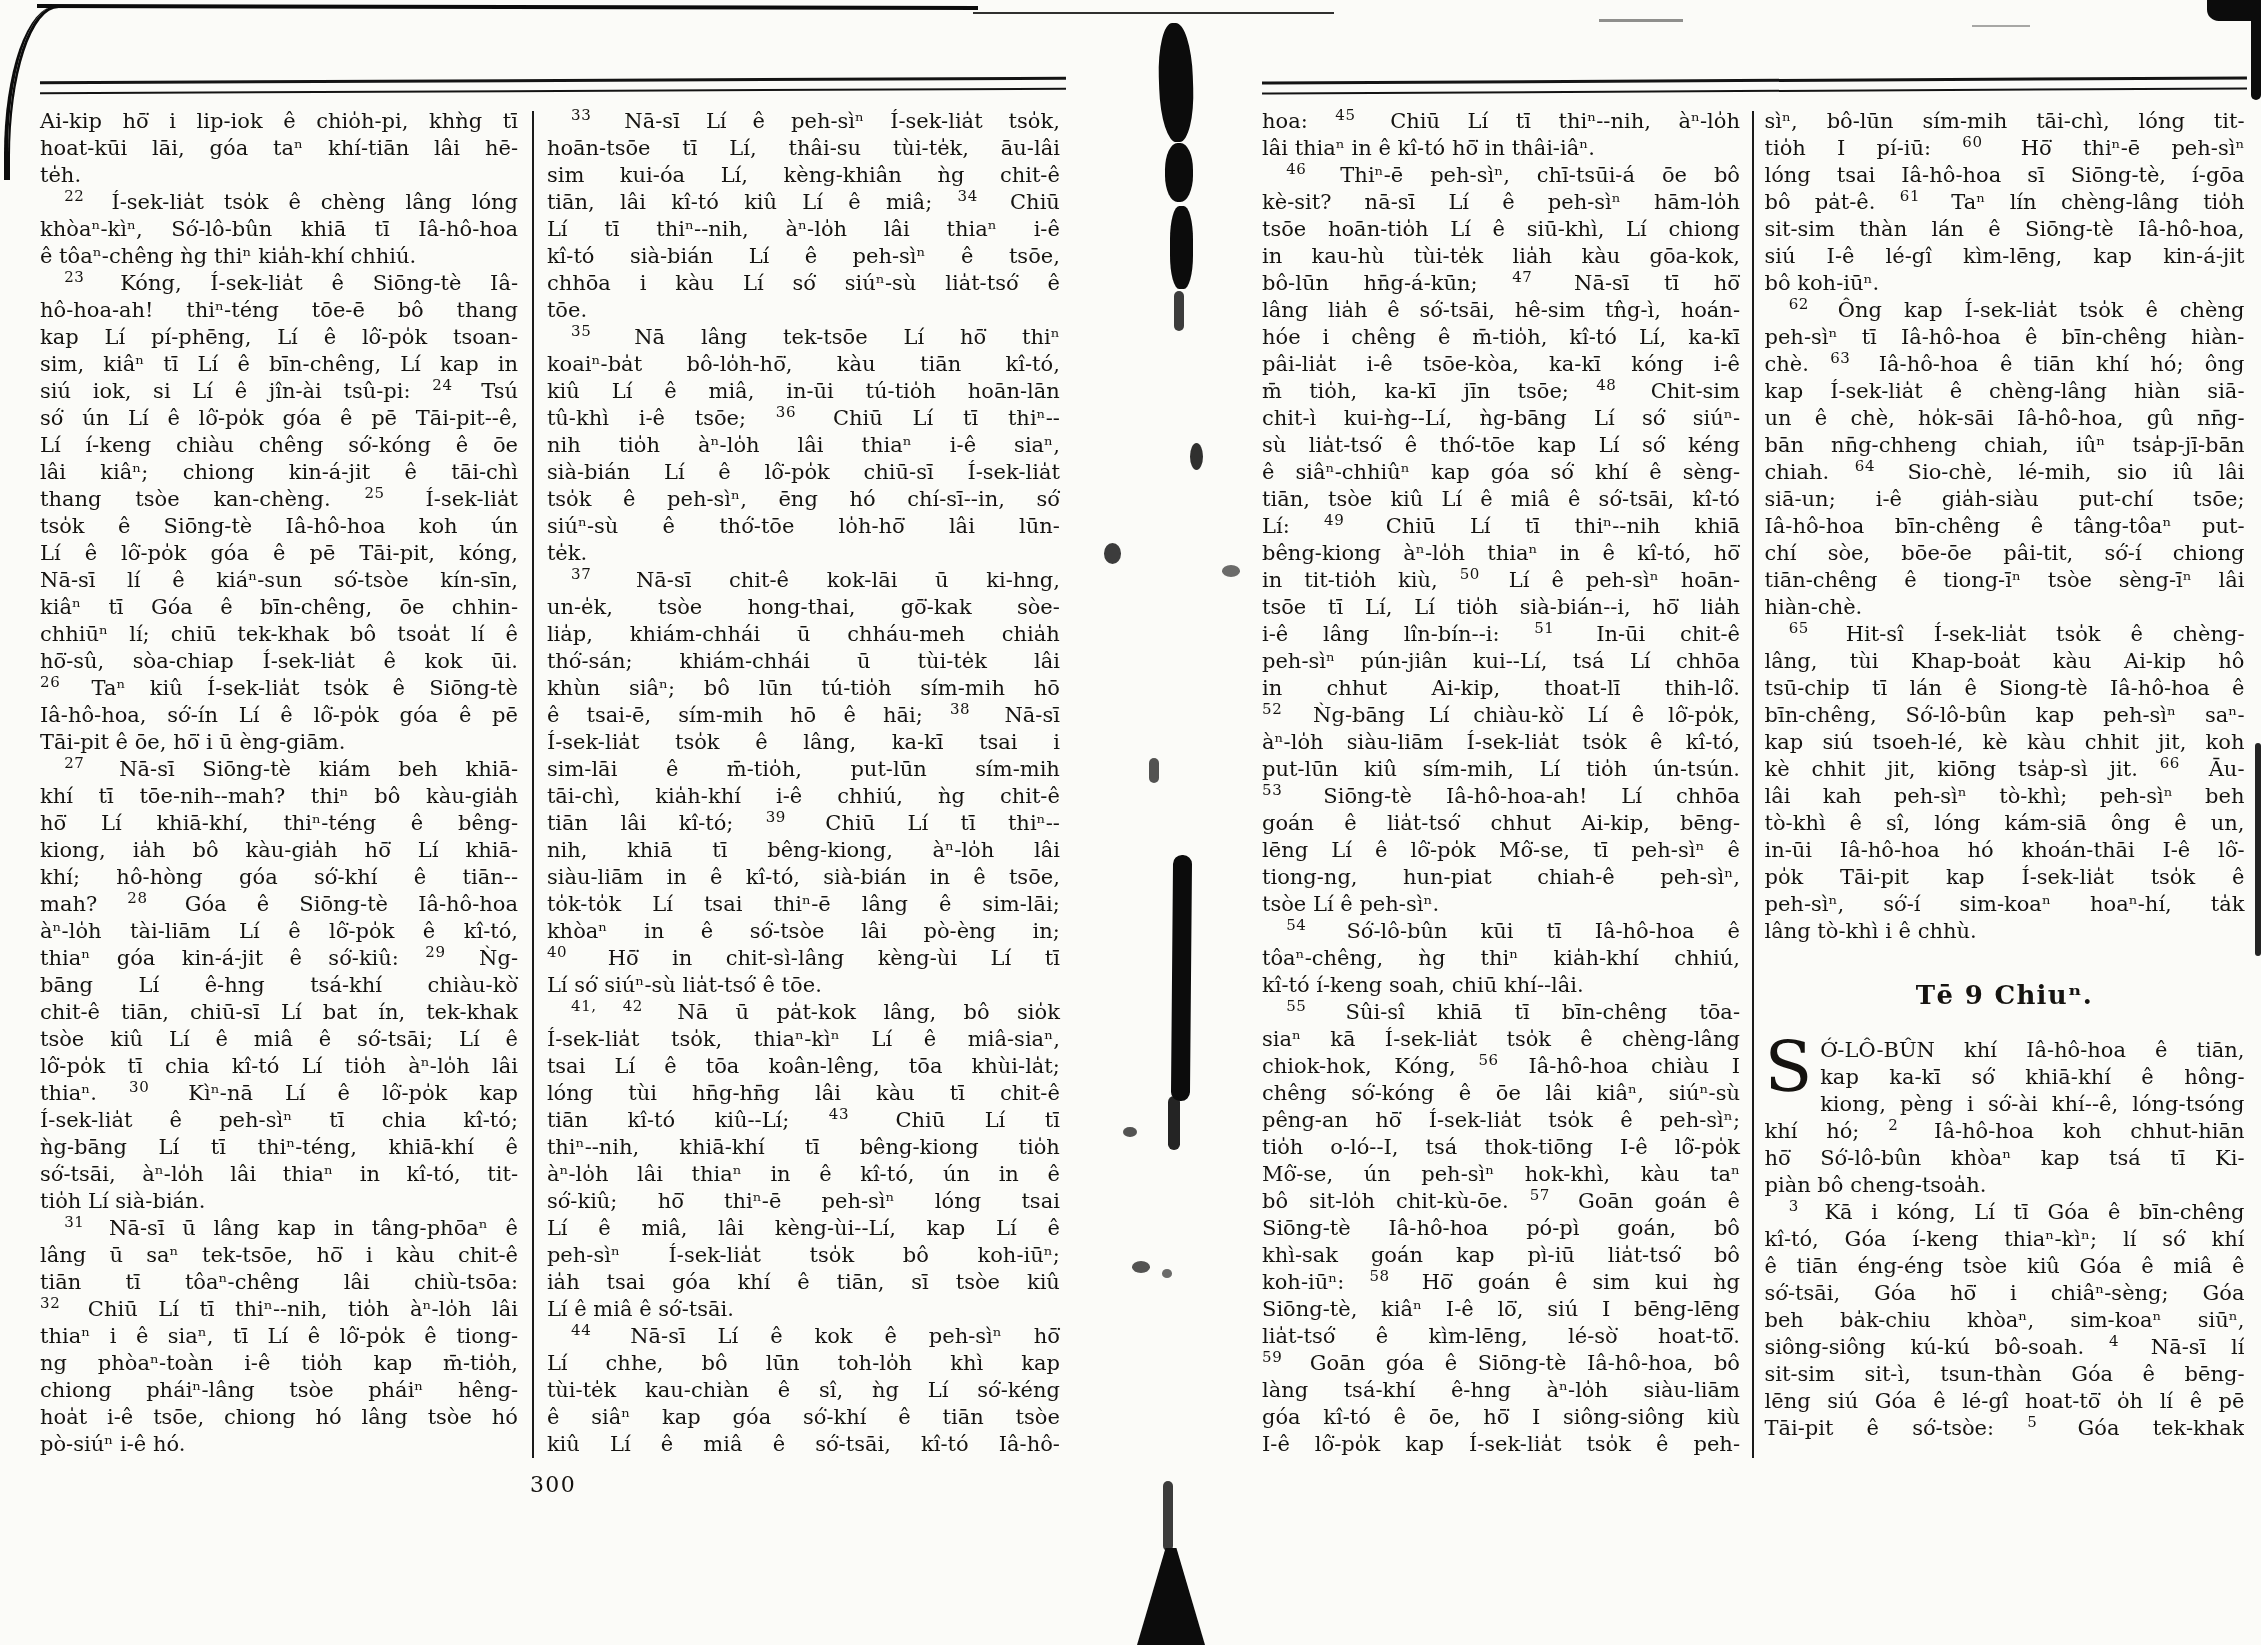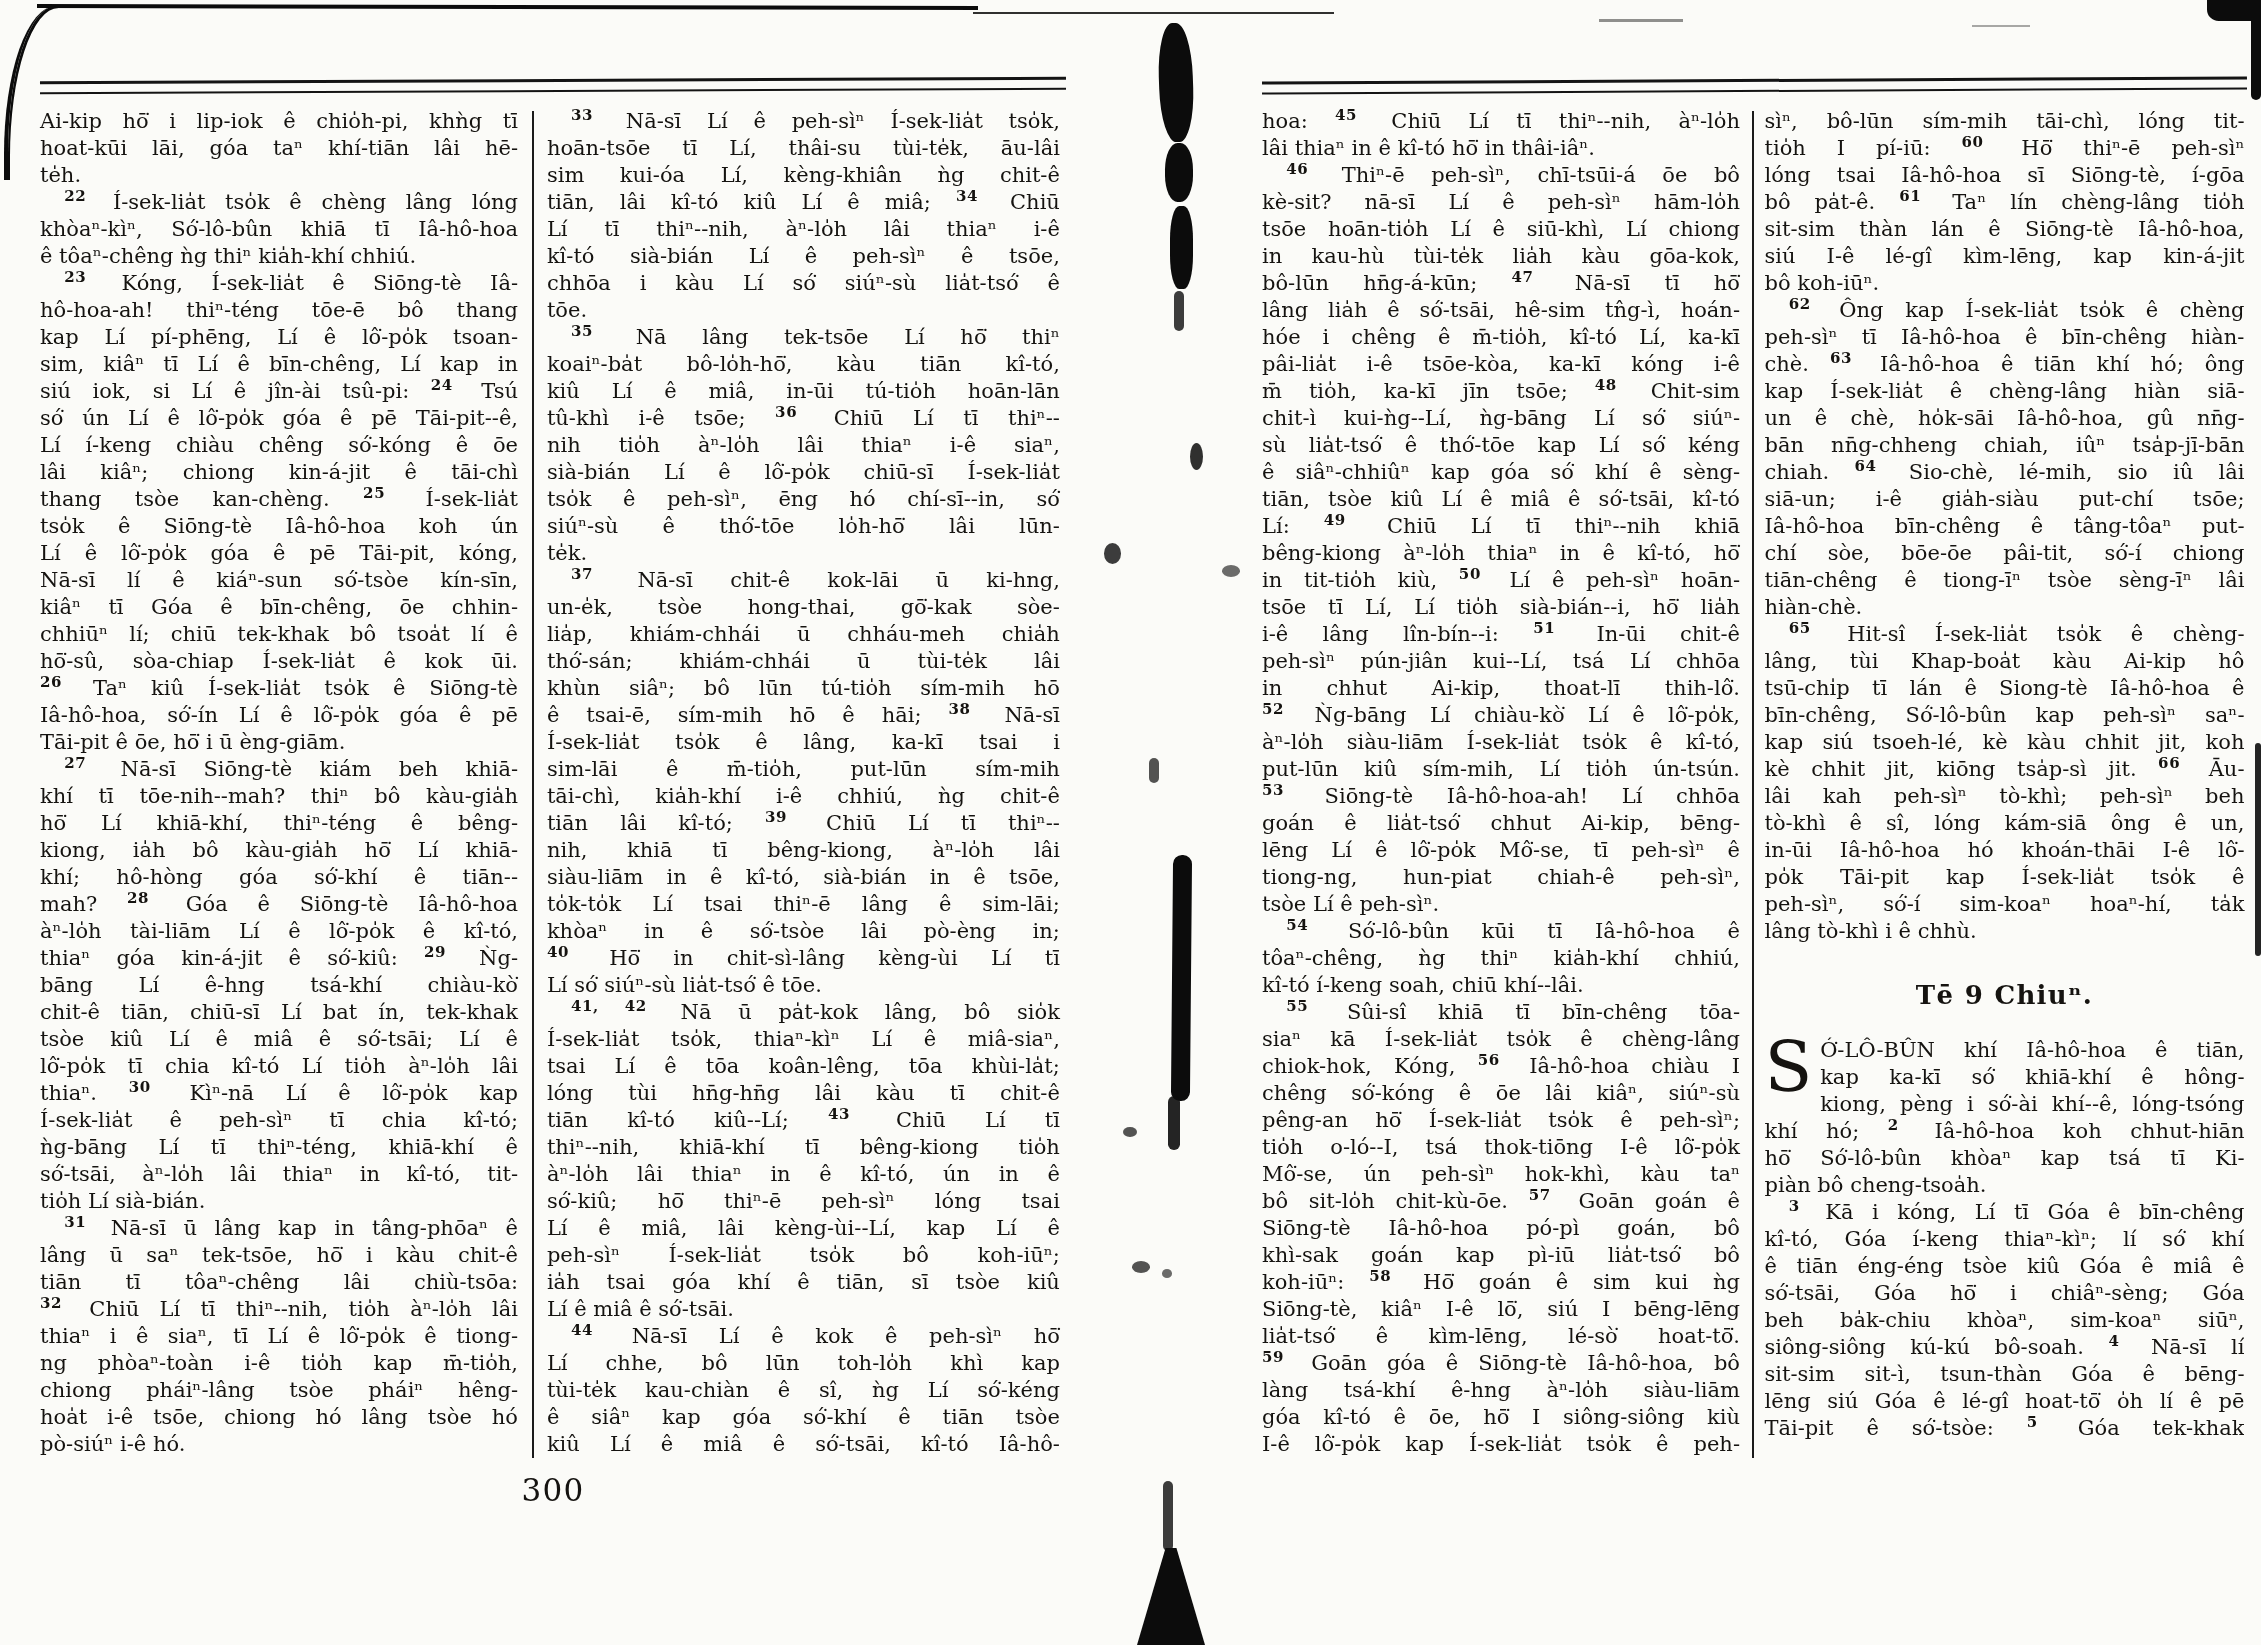--- a/index.html
+++ b/index.html
@@ -30,34 +30,34 @@
   #page-right .colB{width:480px;}
   .vdivider{width:1.9px;background:#1a1a1a;margin:2.6px 13px 0 14px;}
   #page-right .vdivider{width:2.6px;margin:2.6px 10.3px 0 11.6px;}
   .line{
     text-align:justify;text-align-last:justify;
     white-space:normal;
   }
   .line.end{text-align-last:left;}
   .line.ind{text-indent:1.15em;}
   sup.v{
-    font-weight:bold;font-size:15px;line-height:0;
+    font-weight:normal;font-size:15px;line-height:0;
     vertical-align:8.4px;letter-spacing:0.6px;margin-right:7px;
   }
   .sect{
     text-align:center;font-weight:bold;font-size:26px;
     margin:37px 0 28px 0;letter-spacing:1.3px;
   }
   .chapter{overflow:hidden;}
   .dropcap{
     float:left;font-size:70px;line-height:53px;
     padding:3.9px 7.7px 0 0;font-weight:400;
   }
   .pagenum{
-    text-align:center;font-size:31px;margin-top:14px;letter-spacing:1.3px;
+    text-align:center;font-size:22px;margin-top:14px;letter-spacing:1.3px;
   }
   #page-right .pagenum{margin-top:22px;}
   
   .art{position:absolute;background:#0c0c0c;z-index:6;}
   #edge-corner{left:3.9px;top:6.4px;width:55px;height:174px;background:transparent;
     border-left:4.5px solid #0c0c0c;border-top:0 solid transparent;
     border-top-left-radius:52px 148px;box-shadow:inset 2.6px 2.6px 0 -0.6px #0c0c0c;}
   #edge-top{left:37px;top:5.2px;width:941px;height:3.9px;transform:rotate(0.12deg);}
   #edge-top2{left:973px;top:11.6px;width:361px;height:2.6px;opacity:.85;}
   #edge-top3{left:1599px;top:19.3px;width:84px;height:2.6px;opacity:.45;}

